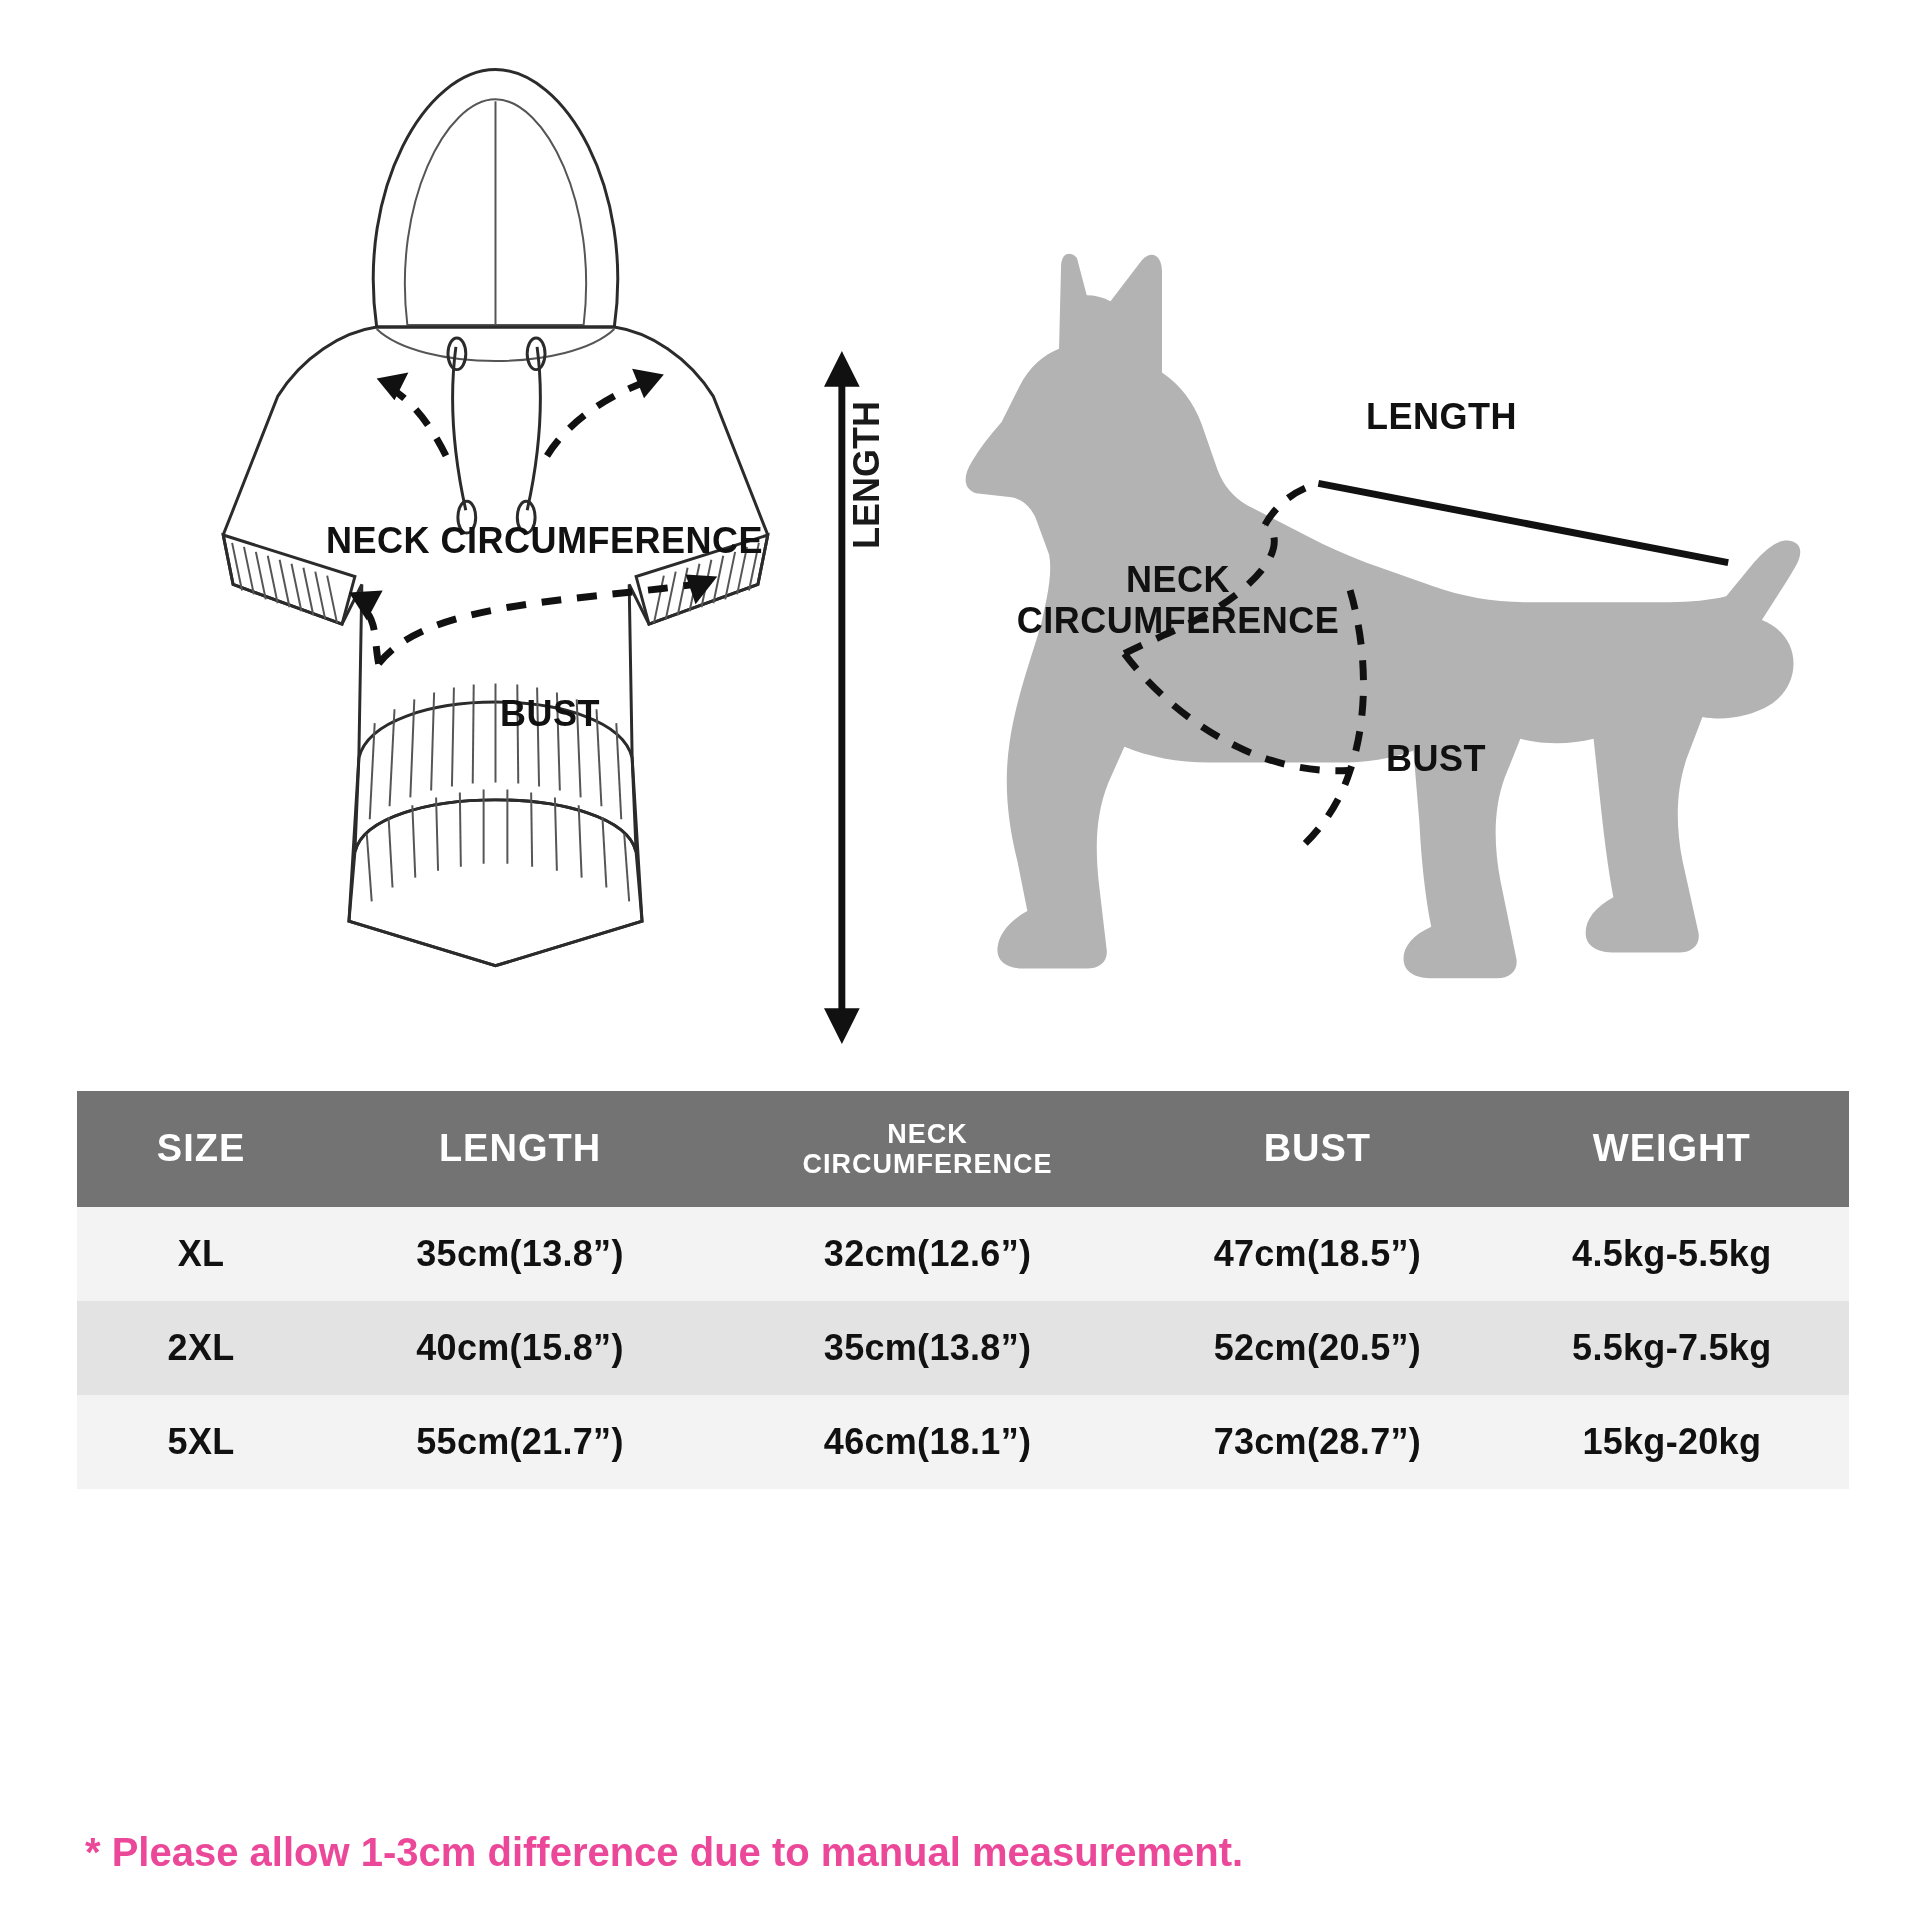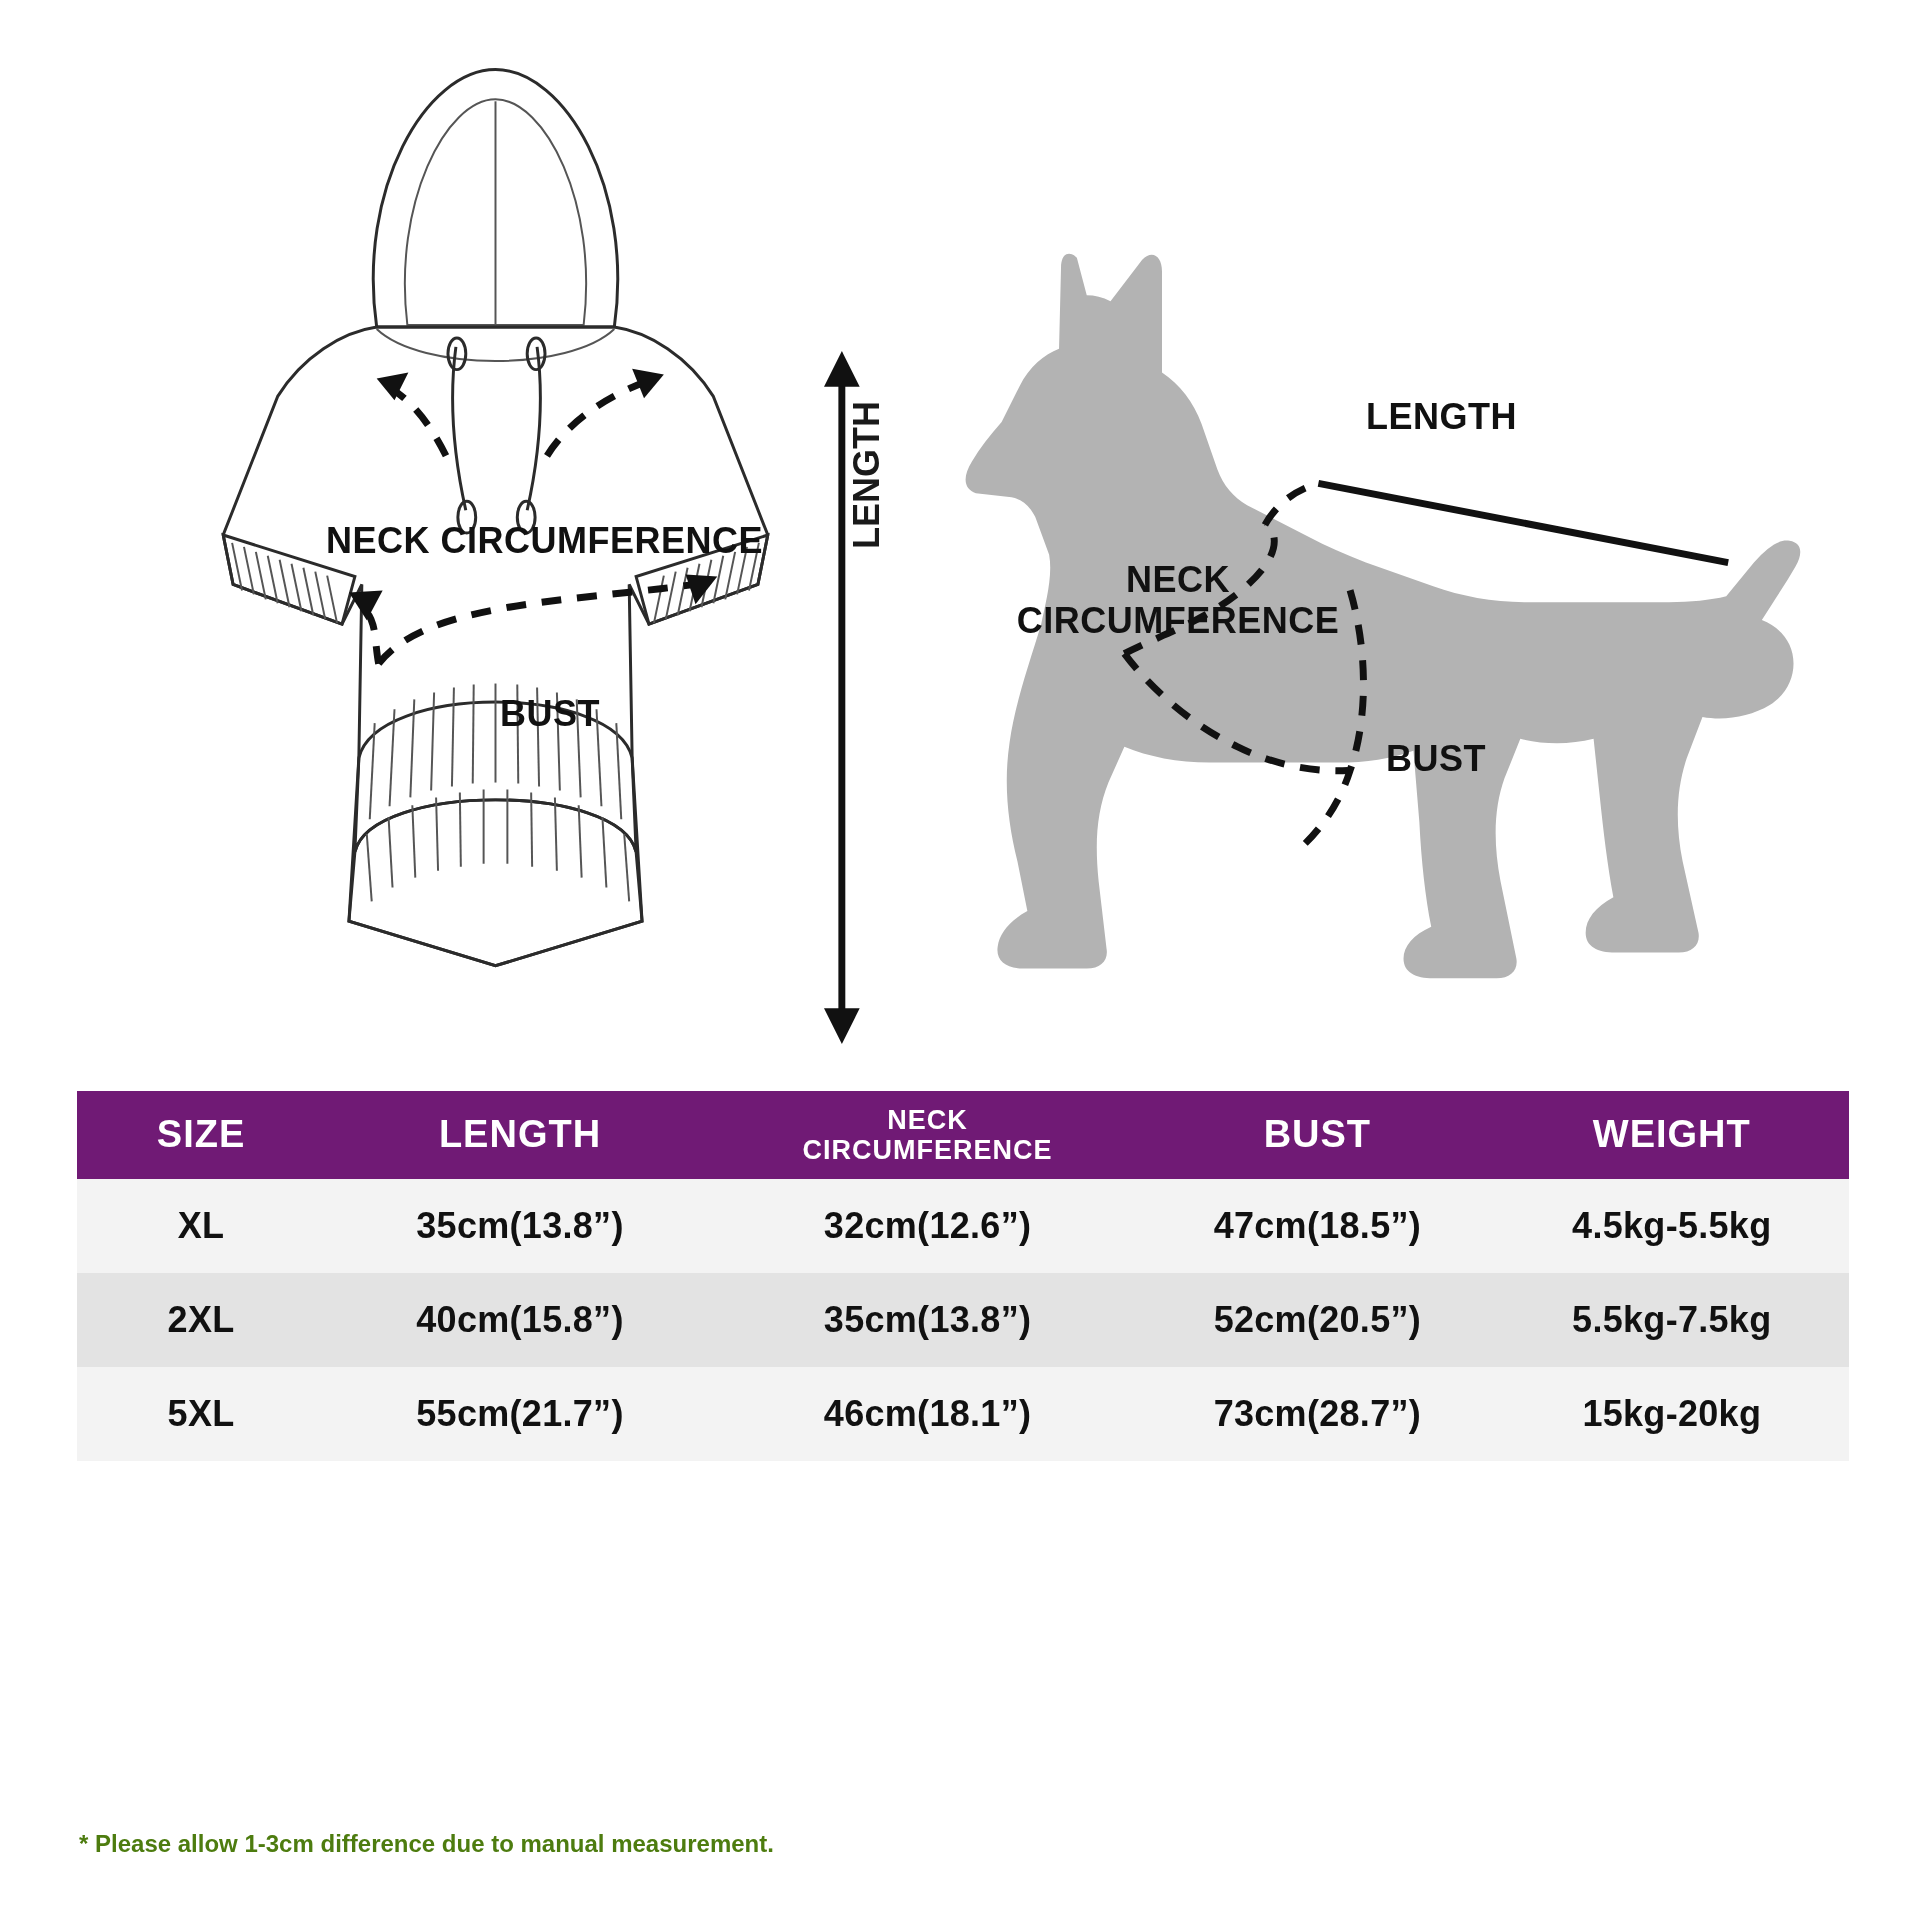--- a/index.html
+++ b/index.html
@@ -106,25 +106,25 @@
     left: 77px;
     top: 1091px;
     width: 1772px;
   }
   table.size-table {
     border-collapse: collapse;
     width: 100%;
     table-layout: fixed;
   }
   table.size-table thead th {
-    background: #701a75;
+    background: #737373;
     color: #ffffff;
     font-size: 38px;
     font-weight: bold;
-    padding: 14px 4px;
+    padding: 28px 4px;
     letter-spacing: 1px;
     text-align: center;
     line-height: 1.05;
   }
   table.size-table thead th.small {
     font-size: 27px;
     line-height: 1.12;
   }
   table.size-table tbody td {
     font-size: 36px;
@@ -132,25 +132,25 @@
     text-align: center;
     padding: 26px 4px;
     color: #111;
     letter-spacing: 0.3px;
   }
   table.size-table tbody tr:nth-child(odd) { background: #f3f3f3; }
   table.size-table tbody tr:nth-child(even) { background: #e3e3e3; }
 
   .footnote {
     position: absolute;
-    left: 79px;
+    left: 85px;
     top: 1830px;
-    font-size: 24px;
+    font-size: 40px;
     font-weight: bold;
-    color: #4d7c0f;
+    color: #ec4899;
   }
 
   .stroke { fill: none; stroke: #2b2b2b; stroke-width: 3; }
   .stroke-thin { fill: none; stroke: #555; stroke-width: 2; }
   .dashline {
     fill: none;
     stroke: #111;
     stroke-width: 7;
     stroke-dasharray: 20 16;
     stroke-linecap: butt;

